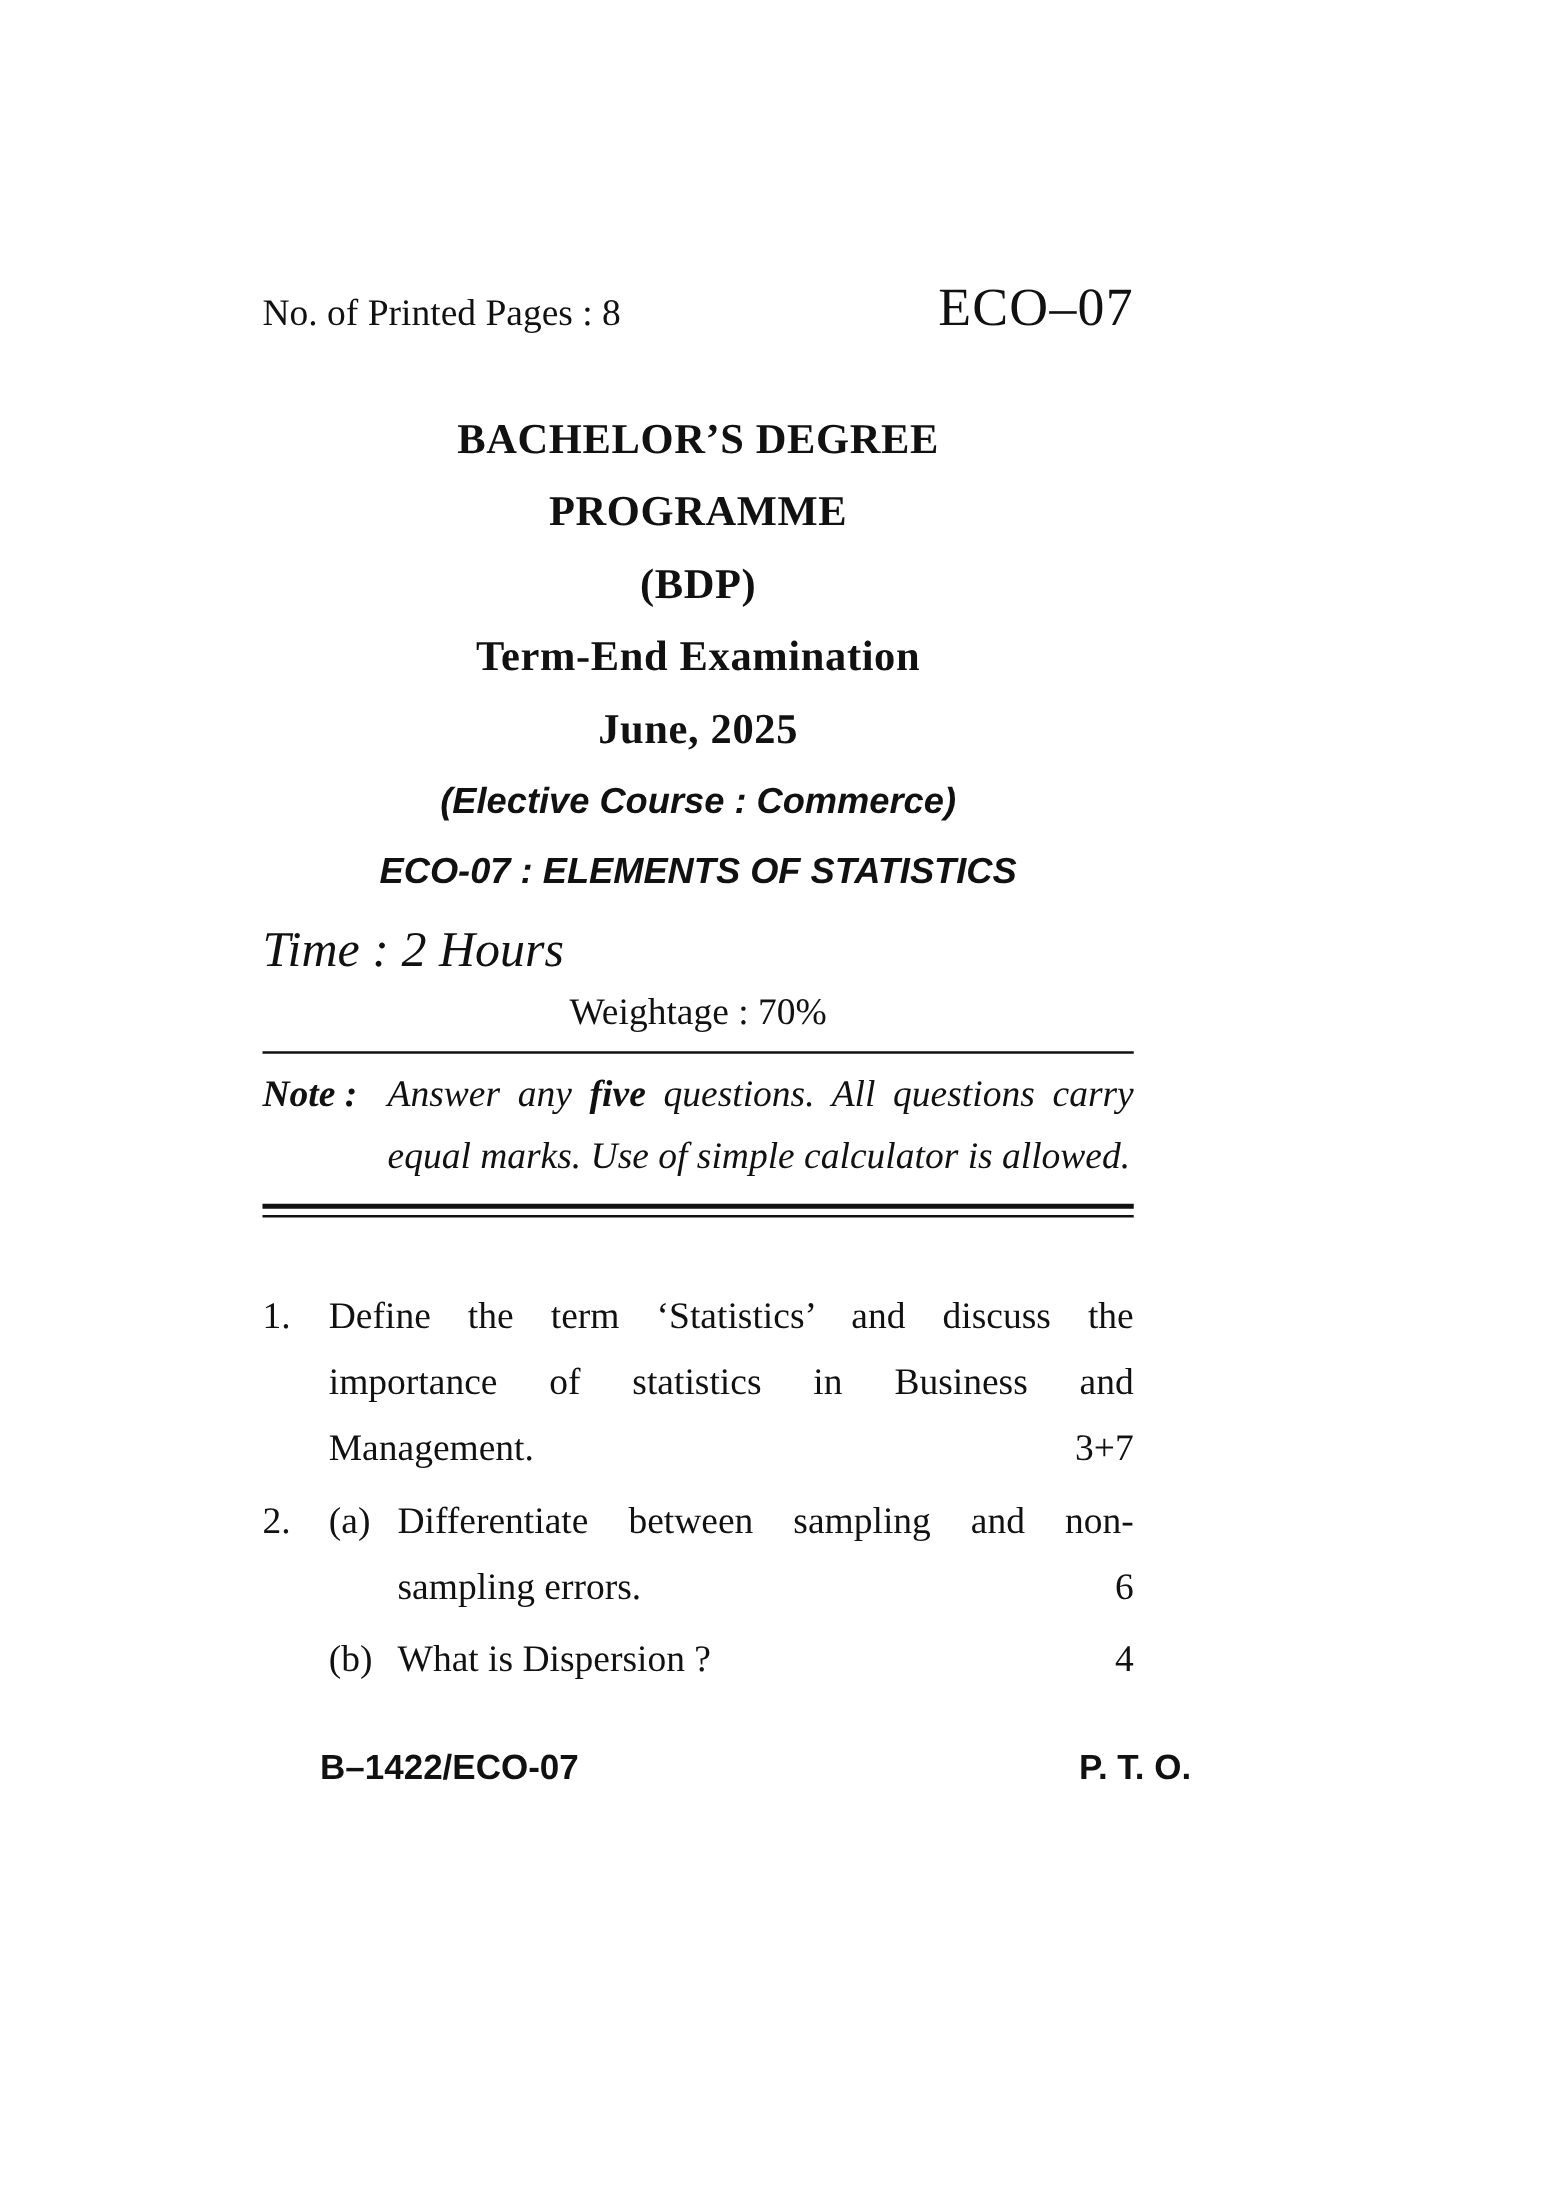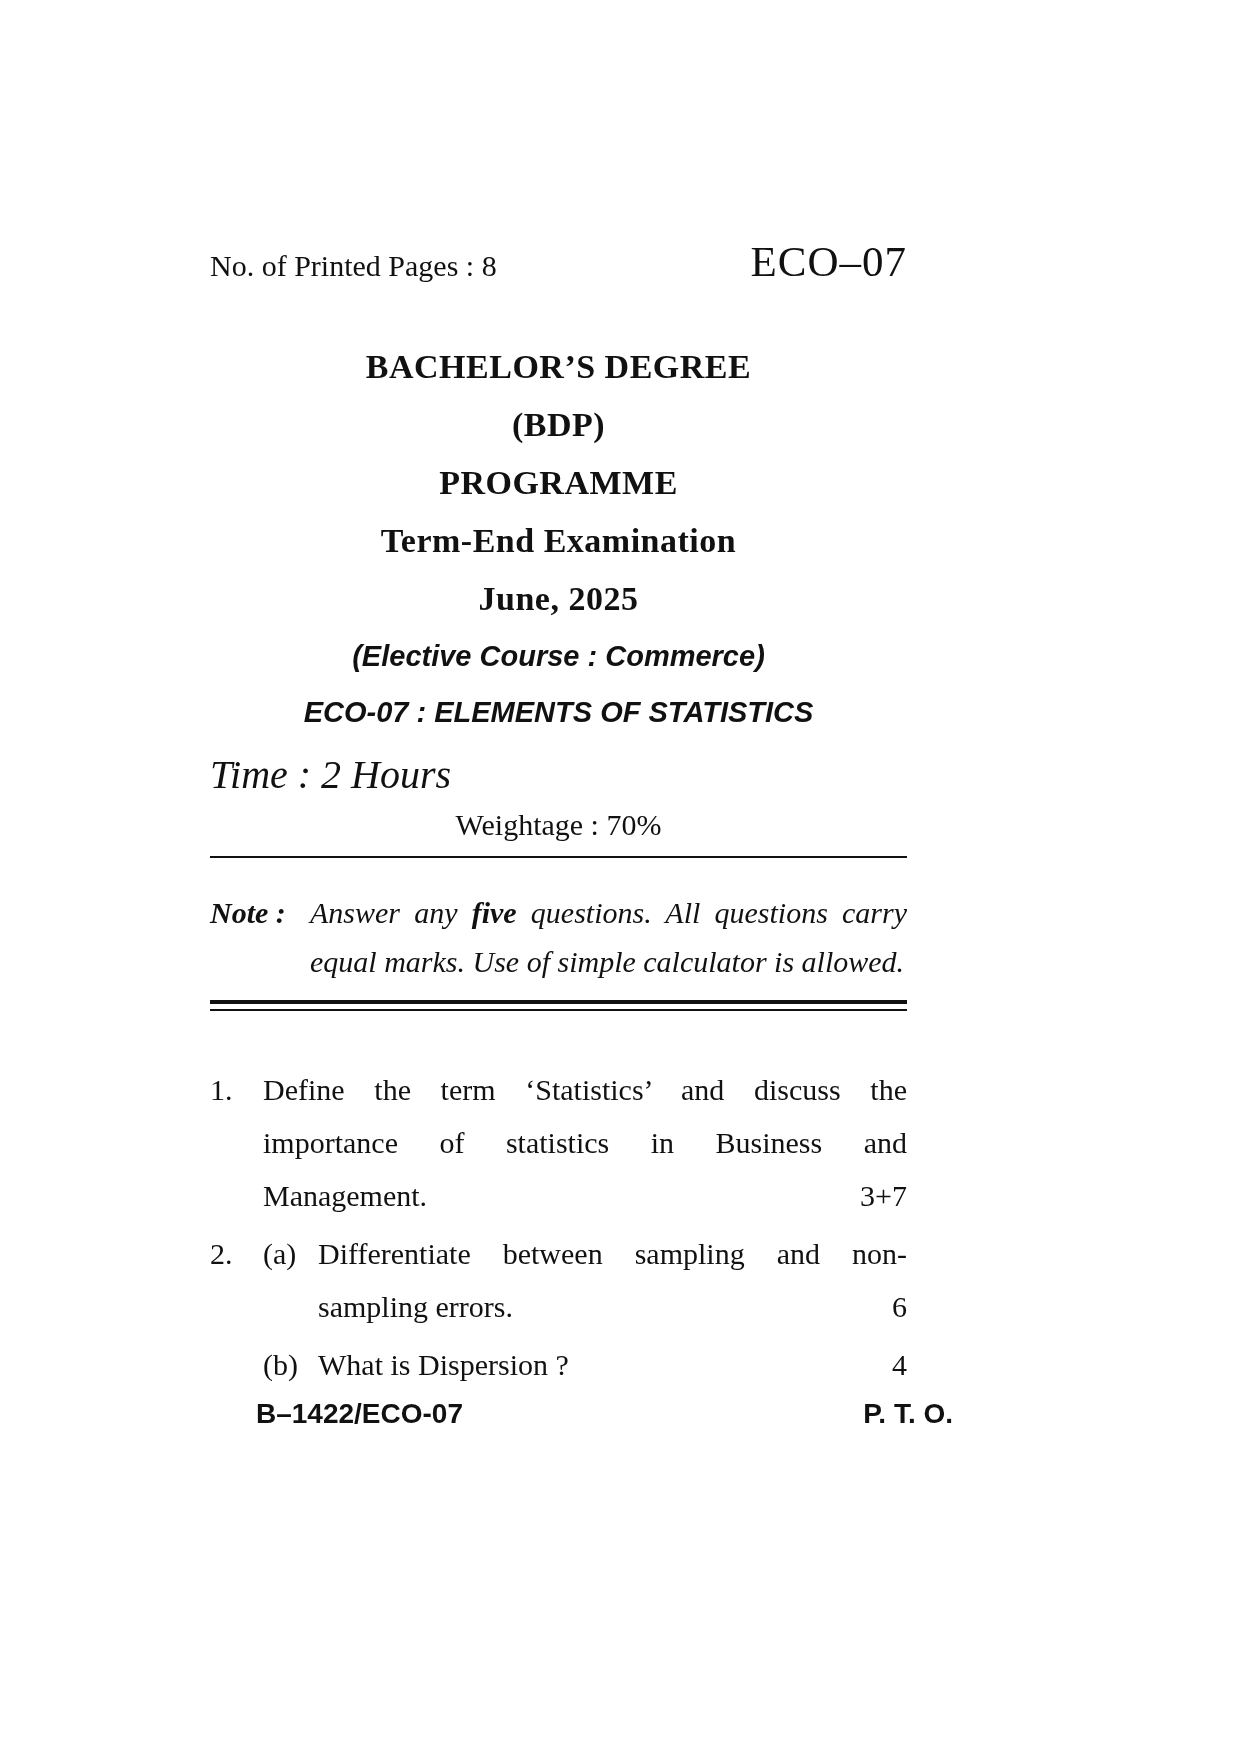--- a/index.html
+++ b/index.html
@@ -12,21 +12,21 @@
     width: 1241px;
     height: 1754px;
     background: #ffffff;
     color: #111111;
     font-family: "Liberation Serif", "DejaVu Serif", serif;
     overflow: hidden;
   }
   .content {
     position: absolute;
     left: 210px;
-    top: 15px;
+    top: 0;
     width: 697px;
   }
   .top-row {
     margin-top: 222px;
     display: flex;
     justify-content: space-between;
     align-items: baseline;
   }
   .printed-pages {
     font-size: 30px;
@@ -64,21 +64,21 @@
   .weightage {
     text-align: center;
     font-size: 30px;
     line-height: 50px;
   }
   .rule-single {
     margin-top: 6px;
     border-bottom: 2px solid #111;
   }
   .note {
-    margin-top: 30px;
+    margin-top: 8px;
     position: relative;
     padding-left: 100px;
     font-size: 30px;
     font-style: italic;
     line-height: 49px;
     text-align: justify;
   }
   .note-label {
     position: absolute;
     left: 0;
@@ -140,22 +140,22 @@
 <div class="page">
   <div class="content">
 
     <div class="top-row">
       <span class="printed-pages">No. of Printed Pages : 8</span>
       <span class="paper-code">ECO–07</span>
     </div>
 
     <div class="headings">
       <div class="h-serif">BACHELOR’S DEGREE</div>
+      <div class="h-serif">PROGRAMME</div>
       <div class="h-serif">(BDP)</div>
-      <div class="h-serif">PROGRAMME</div>
       <div class="h-serif">Term-End Examination</div>
       <div class="h-serif">June, 2025</div>
       <div class="h-sans">(Elective Course : Commerce)</div>
       <div class="h-sans">ECO-07 : ELEMENTS OF STATISTICS</div>
     </div>
 
     <div class="meta-row">
       <span>Time : 2 Hours</span>
     </div>
     <div class="weightage">Weightage : 70%</div>

